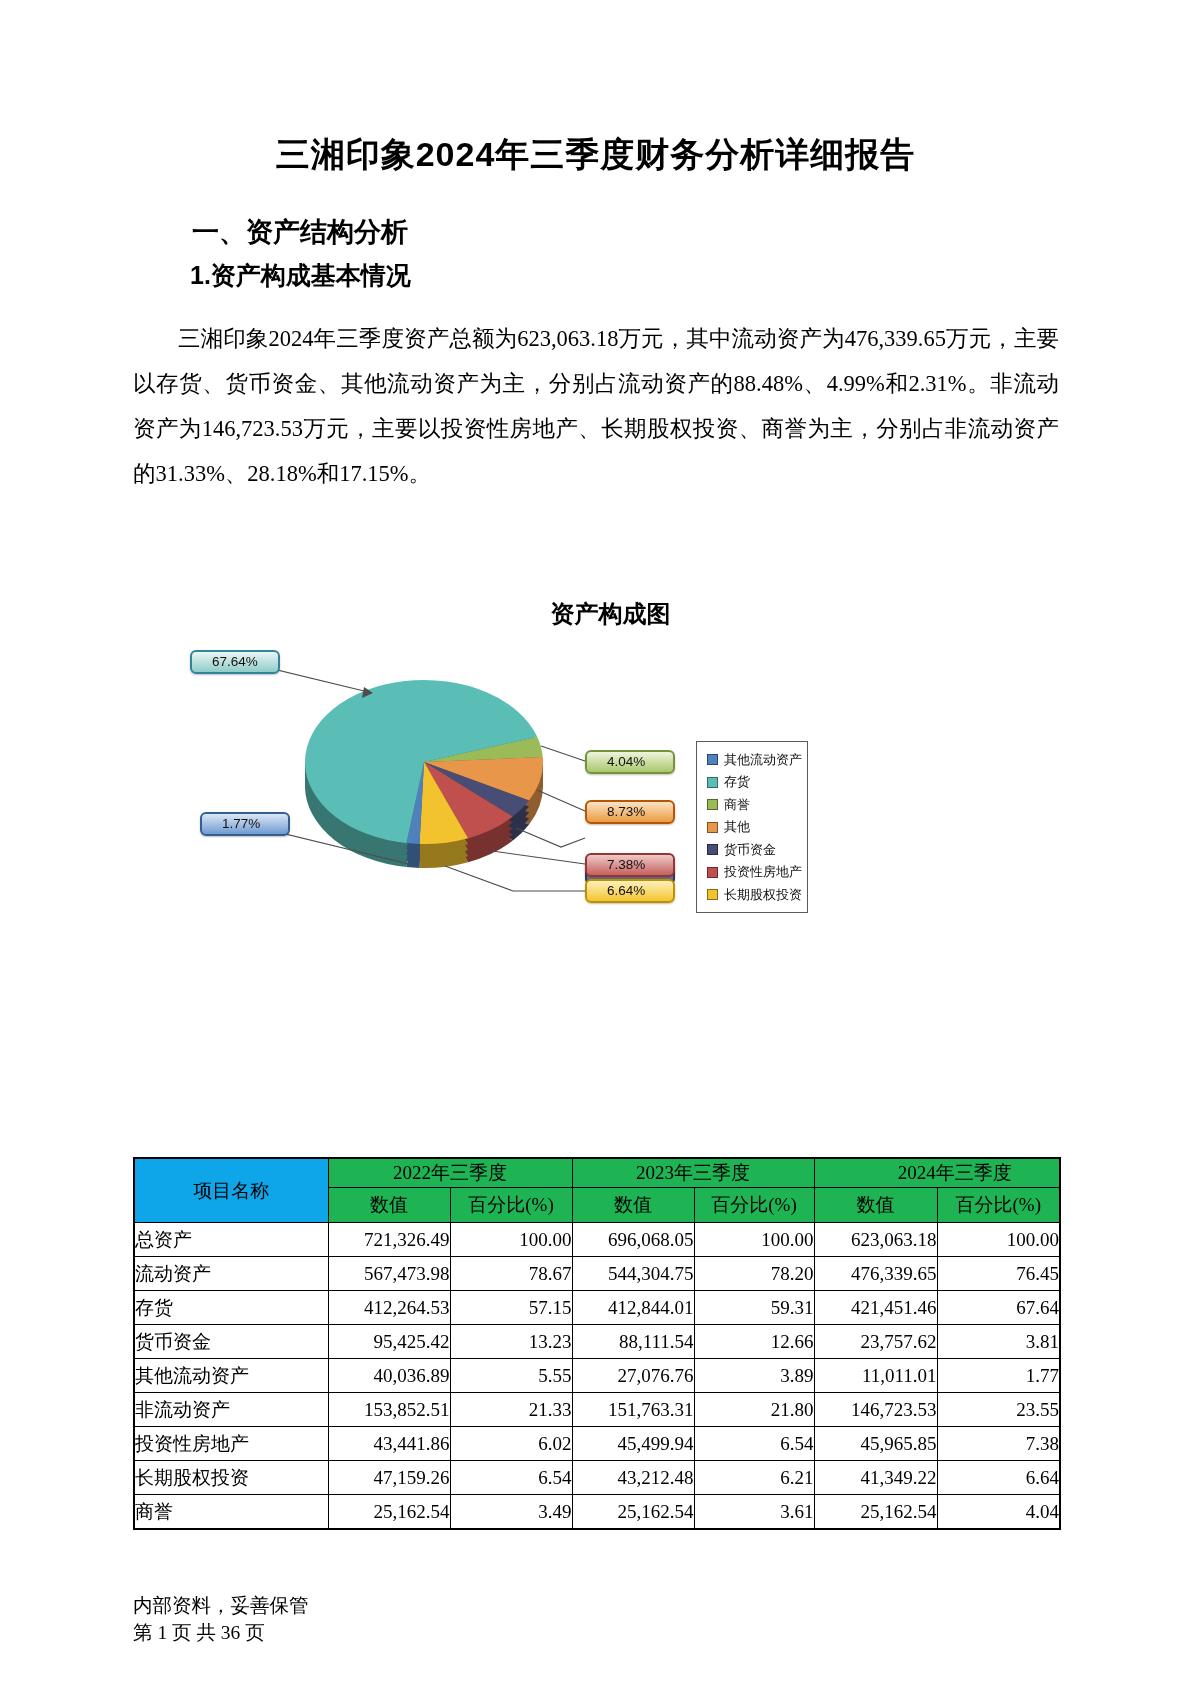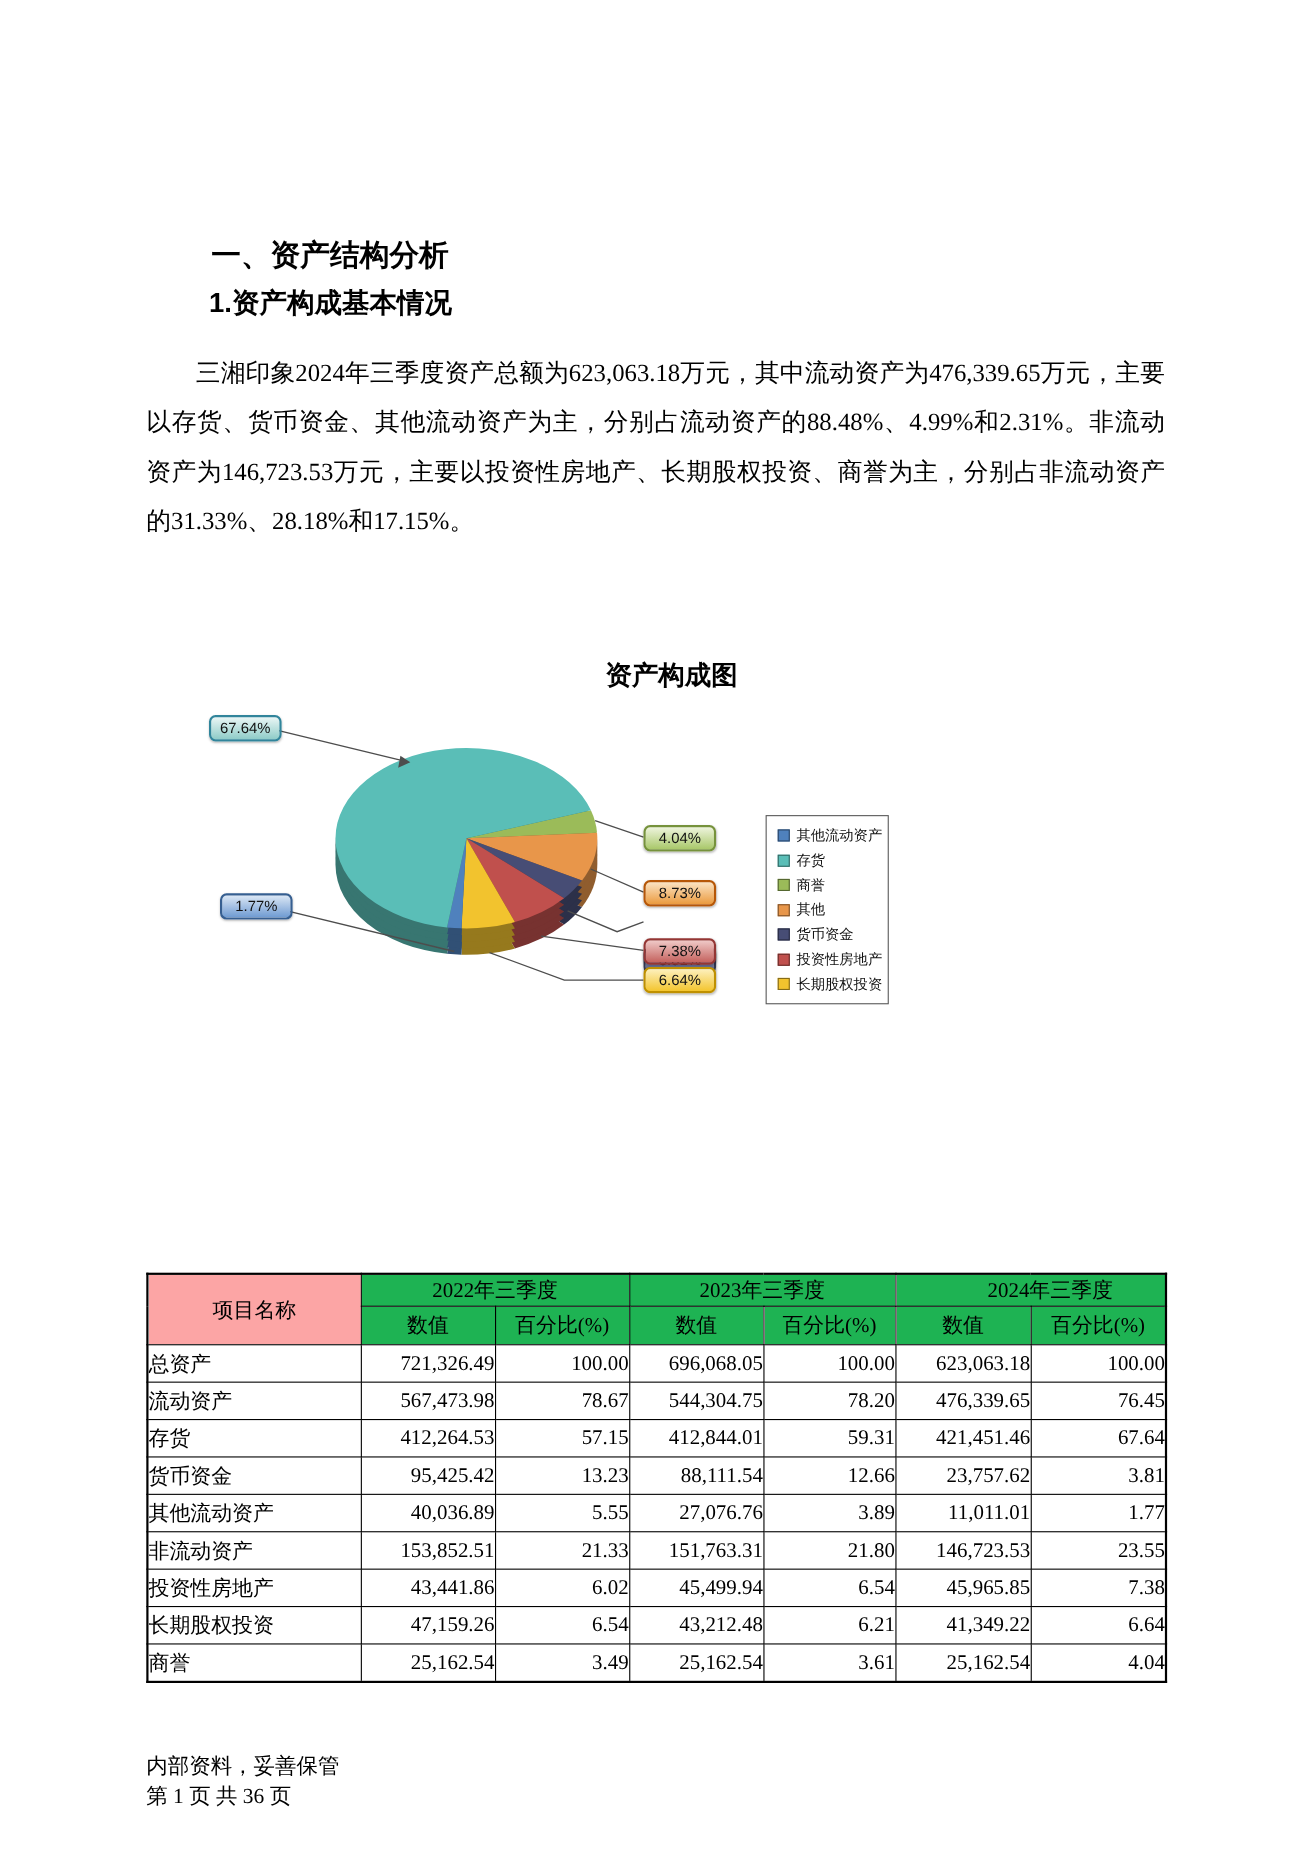--- a/index.html
+++ b/index.html
@@ -11,22 +11,22 @@
                font-family:"Liberation Sans",sans-serif;font-weight:700;font-size:27px;}
   .subsec-heading{position:absolute;top:259px;left:190px;margin:0;
                font-family:"Liberation Sans",sans-serif;font-weight:700;font-size:25px;}
   .body-para{position:absolute;top:316px;left:133px;width:926px;margin:0;
              font-size:22.5px;line-height:45px;text-align:justify;text-indent:45px;}
   
   .chart{position:absolute;top:560px;left:133px;width:925px;height:372px;}
   .chart-title{position:absolute;top:38px;left:15px;width:925px;text-align:center;
                font-family:"Liberation Sans",sans-serif;font-weight:700;font-size:24px;}
   .chart svg{position:absolute;left:0;top:0;}
-  .callout{position:absolute;min-width:46px;padding:2px 8px;border:2px solid #444;border-radius:6px;
-           font-family:"Liberation Sans",sans-serif;font-size:13.5px;text-align:center;color:#111;
+  .callout{position:absolute;min-width:46px;padding:2px 20px;border:2px solid #444;border-radius:6px;
+           font-family:"Liberation Sans",sans-serif;font-size:13.5px;color:#111;
            box-shadow:0 1px 2px rgba(0,0,0,.25);line-height:16px;}
   .cb-cunhuo {left:57px; top:90px;  background:linear-gradient(#eaf6f5,#8fccc8);}
   .cb-qtldzc {left:67px; top:252px; background:linear-gradient(#dbe7f5,#6f9bd2);}
   .cb-shangyu{left:452px;top:190px; background:linear-gradient(#eef4dd,#a9c86a);}
   .cb-qita   {left:452px;top:240px; background:linear-gradient(#fbe3c3,#eb9b3f);}
   .cb-huobi  {left:452px;top:266px; background:linear-gradient(#b7bdd6,#565e88);}
   .cb-touzi  {left:452px;top:293px; background:linear-gradient(#efc9c7,#c4615d);}
   .cb-changqi{left:452px;top:319px; background:linear-gradient(#fdf0bd,#f3c52f);}
   .legend{position:absolute;left:563px;top:181px;width:112px;height:172px;border:1px solid #595959;
           background:#fff;display:flex;flex-direction:column;justify-content:space-evenly;
@@ -46,20 +46,21 @@
   td.c-num{text-align:right;padding-right:7px;height:33px;}
   
   .footer{position:absolute;top:1592px;left:133px;width:926px;display:flex;
           justify-content:space-between;font-size:19.5px;flex-direction:column;}
 </style>
 </head>
 <body>
 
 <div id="page">
 
+  <h1 class="doc-title">三湘印象2024年三季度财务分析详细报告</h1>
   <h2 class="sec-heading">一、资产结构分析</h2>
   <h3 class="subsec-heading">1.资产构成基本情况</h3>
   <p class="body-para">三湘印象2024年三季度资产总额为623,063.18万元，其中流动资产为476,339.65万元，主要以存货、货币资金、其他流动资产为主，分别占流动资产的88.48%、4.99%和2.31%。非流动资产为146,723.53万元，主要以投资性房地产、长期股权投资、商誉为主，分别占非流动资产的31.33%、28.18%和17.15%。</p>
 
   <div class="chart">
     <div class="chart-title">资产构成图</div>
 
     <svg id="pie-svg" width="925" height="372" viewBox="0 0 925 372">
       <g id="pie-depth">
           <path d="M 291,226 L 404.17572543912326,200.6606064612543 A 119 82 0 0 1 409.78340282106905,221.05479775413198 Z" fill="#607437"></path>
@@ -158,21 +159,21 @@
       <col style="width:194px">
         <col style="width:122px">
         <col style="width:122px">
       <col style="width:122px">
         <col style="width:120px">
         <col style="width:123px">
         <col style="width:123px">
     </colgroup>
     <thead>
       <tr class="h1r">
-        <th rowspan="2" class="green" style="background: #fca5a5;">项目名称</th>
+        <th rowspan="2" class="green" style="background: #0ea5e9;">项目名称</th>
         <th colspan="2" class="green" style="background: rgb(30, 179, 83);">2022年三季度</th>
         <th colspan="2" class="green" style="background: rgb(30, 179, 83);">2023年三季度</th>
         <th colspan="2" class="green" style="background: rgb(30, 179, 83); padding-left: 36px;">2024年三季度</th>
       </tr>
       <tr class="h2r">
         <th class="green" style="background: rgb(30, 179, 83);">数值</th>
         <th class="green" style="background: rgb(30, 179, 83);">百分比(%)</th>
         <th class="green" style="background: rgb(30, 179, 83);">数值</th>
         <th class="green" style="background: rgb(30, 179, 83);">百分比(%)</th>
         <th class="green" style="background: rgb(30, 179, 83);">数值</th>

